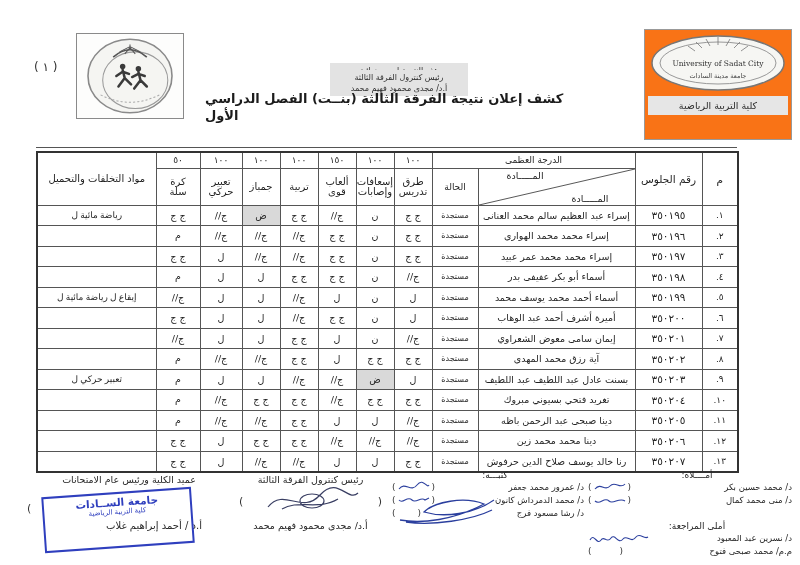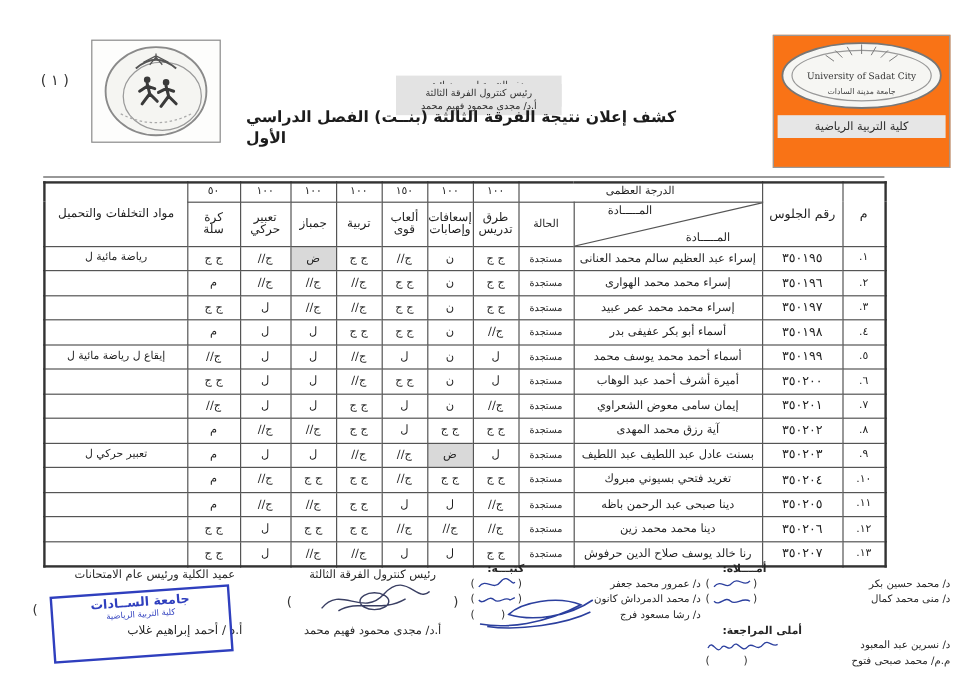--- a/index.html
+++ b/index.html
@@ -35,29 +35,29 @@
   .h-max{font-size:9px;}
   .h-num{font-size:9px;}
   .h-subj{font-size:10px;line-height:10px;}
   .h-status{font-size:9px;}
   .h-retake{font-size:10px;}
   .c-serial{font-size:9px;color:#333;}
   .c-seat{font-size:10.5px;letter-spacing:.5px;}
   .c-name{font-size:9.5px;text-align:right;padding:0 3px;}
   .c-status{font-size:8px;}
   .c-grade{font-size:9.5px;}
-  .c-retake{font-size:9px;}
+  .c-retake{font-size:9px;font-family:Liberation Serif, serif;}
   .hl{background:var(--hl,#d9d9d9);}
   .diag{position:relative;}
   .diag svg{position:absolute;left:0;top:0;width:100%;height:100%;}
   .diag .d-subj{position:absolute;top:1px;left:28px;font-size:9.5px;}
   .diag .d-name{position:absolute;bottom:1px;right:26px;font-size:9.5px;}
   
   .fblock{position:absolute;font-size:8.5px;color:#262626;}
-  .f-title{font-size:9px;text-align:left;padding-left:14px;font-weight:bold;}
+  .f-title{font-size:9px;text-align:center;padding-left:14px;font-weight:normal;}
   .f-row{display:flex;justify-content:space-between;align-items:center;height:13px;}
   .f-name{white-space:nowrap;}
   .sig-paren{display:inline-flex;align-items:center;direction:ltr;font-size:9px;color:#333;gap:1px;}
   .sig-paren svg{display:block;}
   .b-amlah{left:588px;top:470px;width:204px;}
   .b-wrote{left:392px;top:470px;width:192px;}
   .b-control{left:233px;top:474px;width:155px;text-align:center;}
   .b-control .ctl-title{font-size:9.5px;}
   .b-control .ctl-name{font-size:9.5px;margin-top:1px;}
   .ctl-sig{position:relative;height:34px;}

